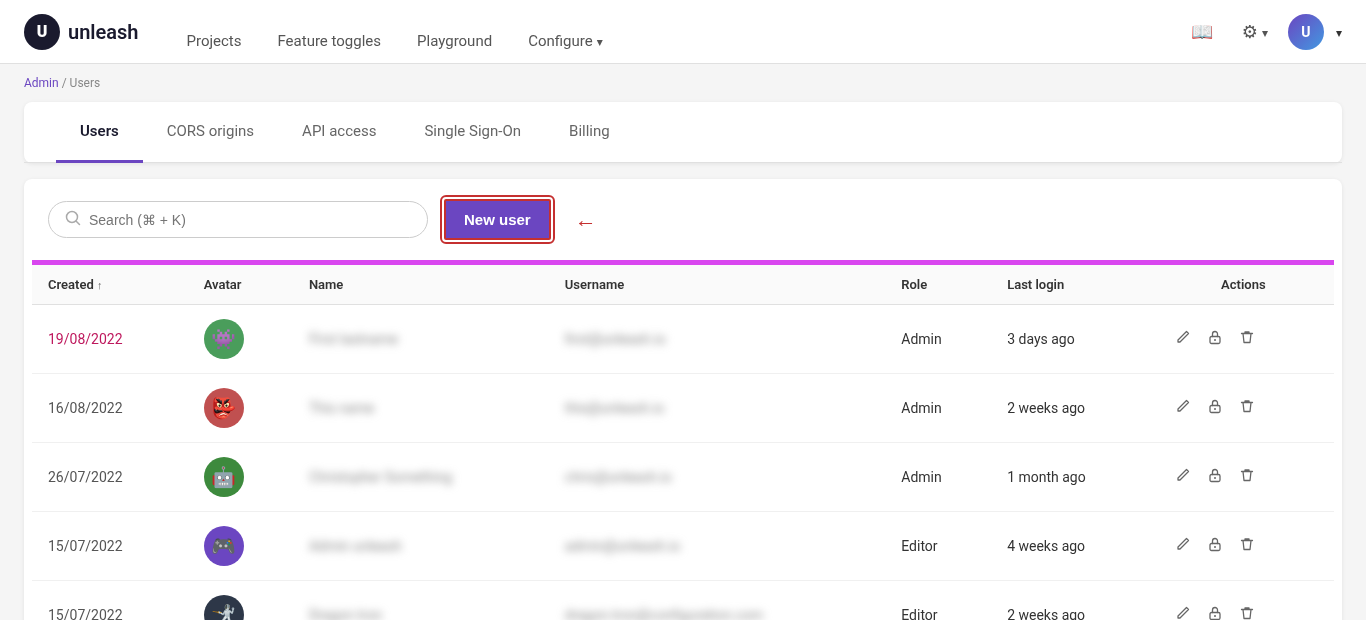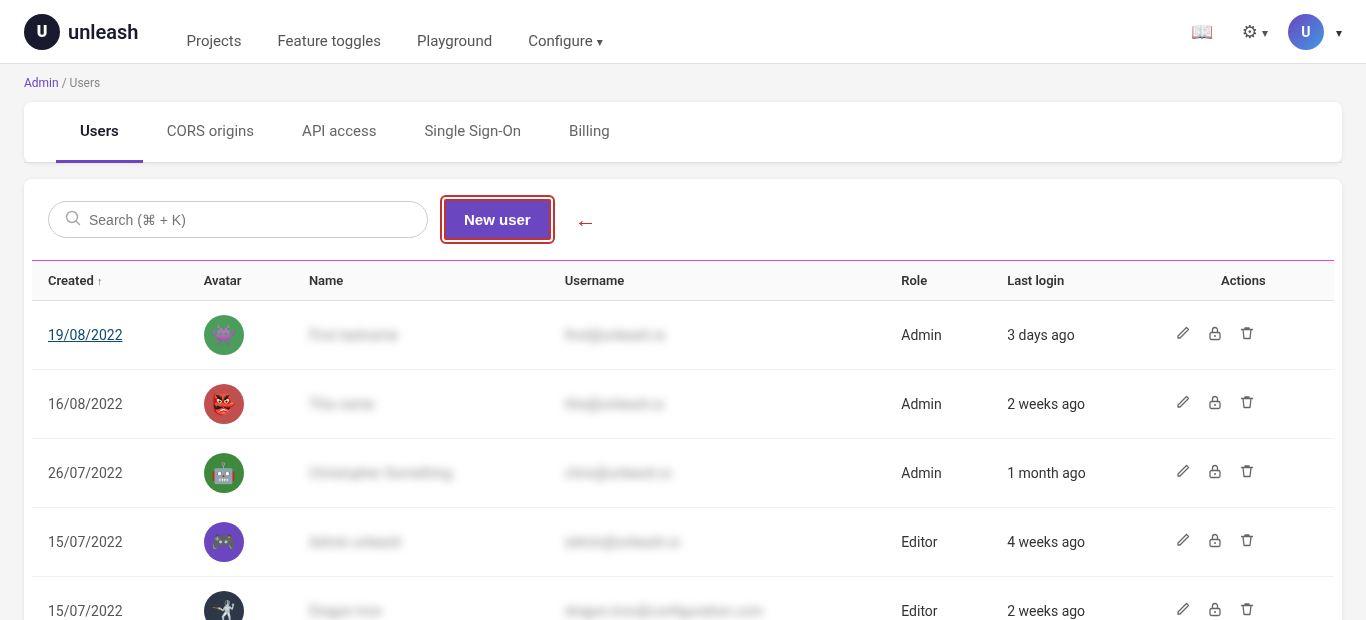--- a/index.html
+++ b/index.html
@@ -186,21 +186,21 @@
     }
     .table-wrapper {
       padding: 0 8px 16px;
     }
     table {
       width: 100%;
       border-collapse: collapse;
     }
     thead tr {
       border-bottom: 1px solid #e0e0e0;
-      border-top: 1px solid #d946ef;
+      border-top: 5px solid #d946ef;
     }
     th {
       text-align: left;
       padding: 12px 16px;
       font-weight: 600;
       font-size: 13px;
       color: #333;
       background: #fafafa;
     }
     th.sortable {
@@ -362,21 +362,21 @@
           <th>
             <span>Last login</span>
           </th>
           <th style="text-align:center;">
             <span>Actions</span>
           </th>
         </tr>
       </thead>
       <tbody id="table-body">
       <tr>
-            <td style="color: #0c4a6e; text-decoration: underline;">19/08/2022</td>
+            <td style="color: #be185d;">19/08/2022</td>
             <td>
               <div class="avatar-pixel" style="background: rgb(74, 157, 91); font-size: 20px;">👾</div>
             </td>
             <td><span class="blurred-text">First lastname</span></td>
             <td><span class="blurred-text">first@unleash.io</span></td>
             <td>Admin</td>
             <td>3 days ago</td>
             <td>
               <div class="actions-cell">
                 <button class="action-btn"><svg width="16" height="16" viewBox="0 0 16 16" fill="none" xmlns="http://www.w3.org/2000/svg">

